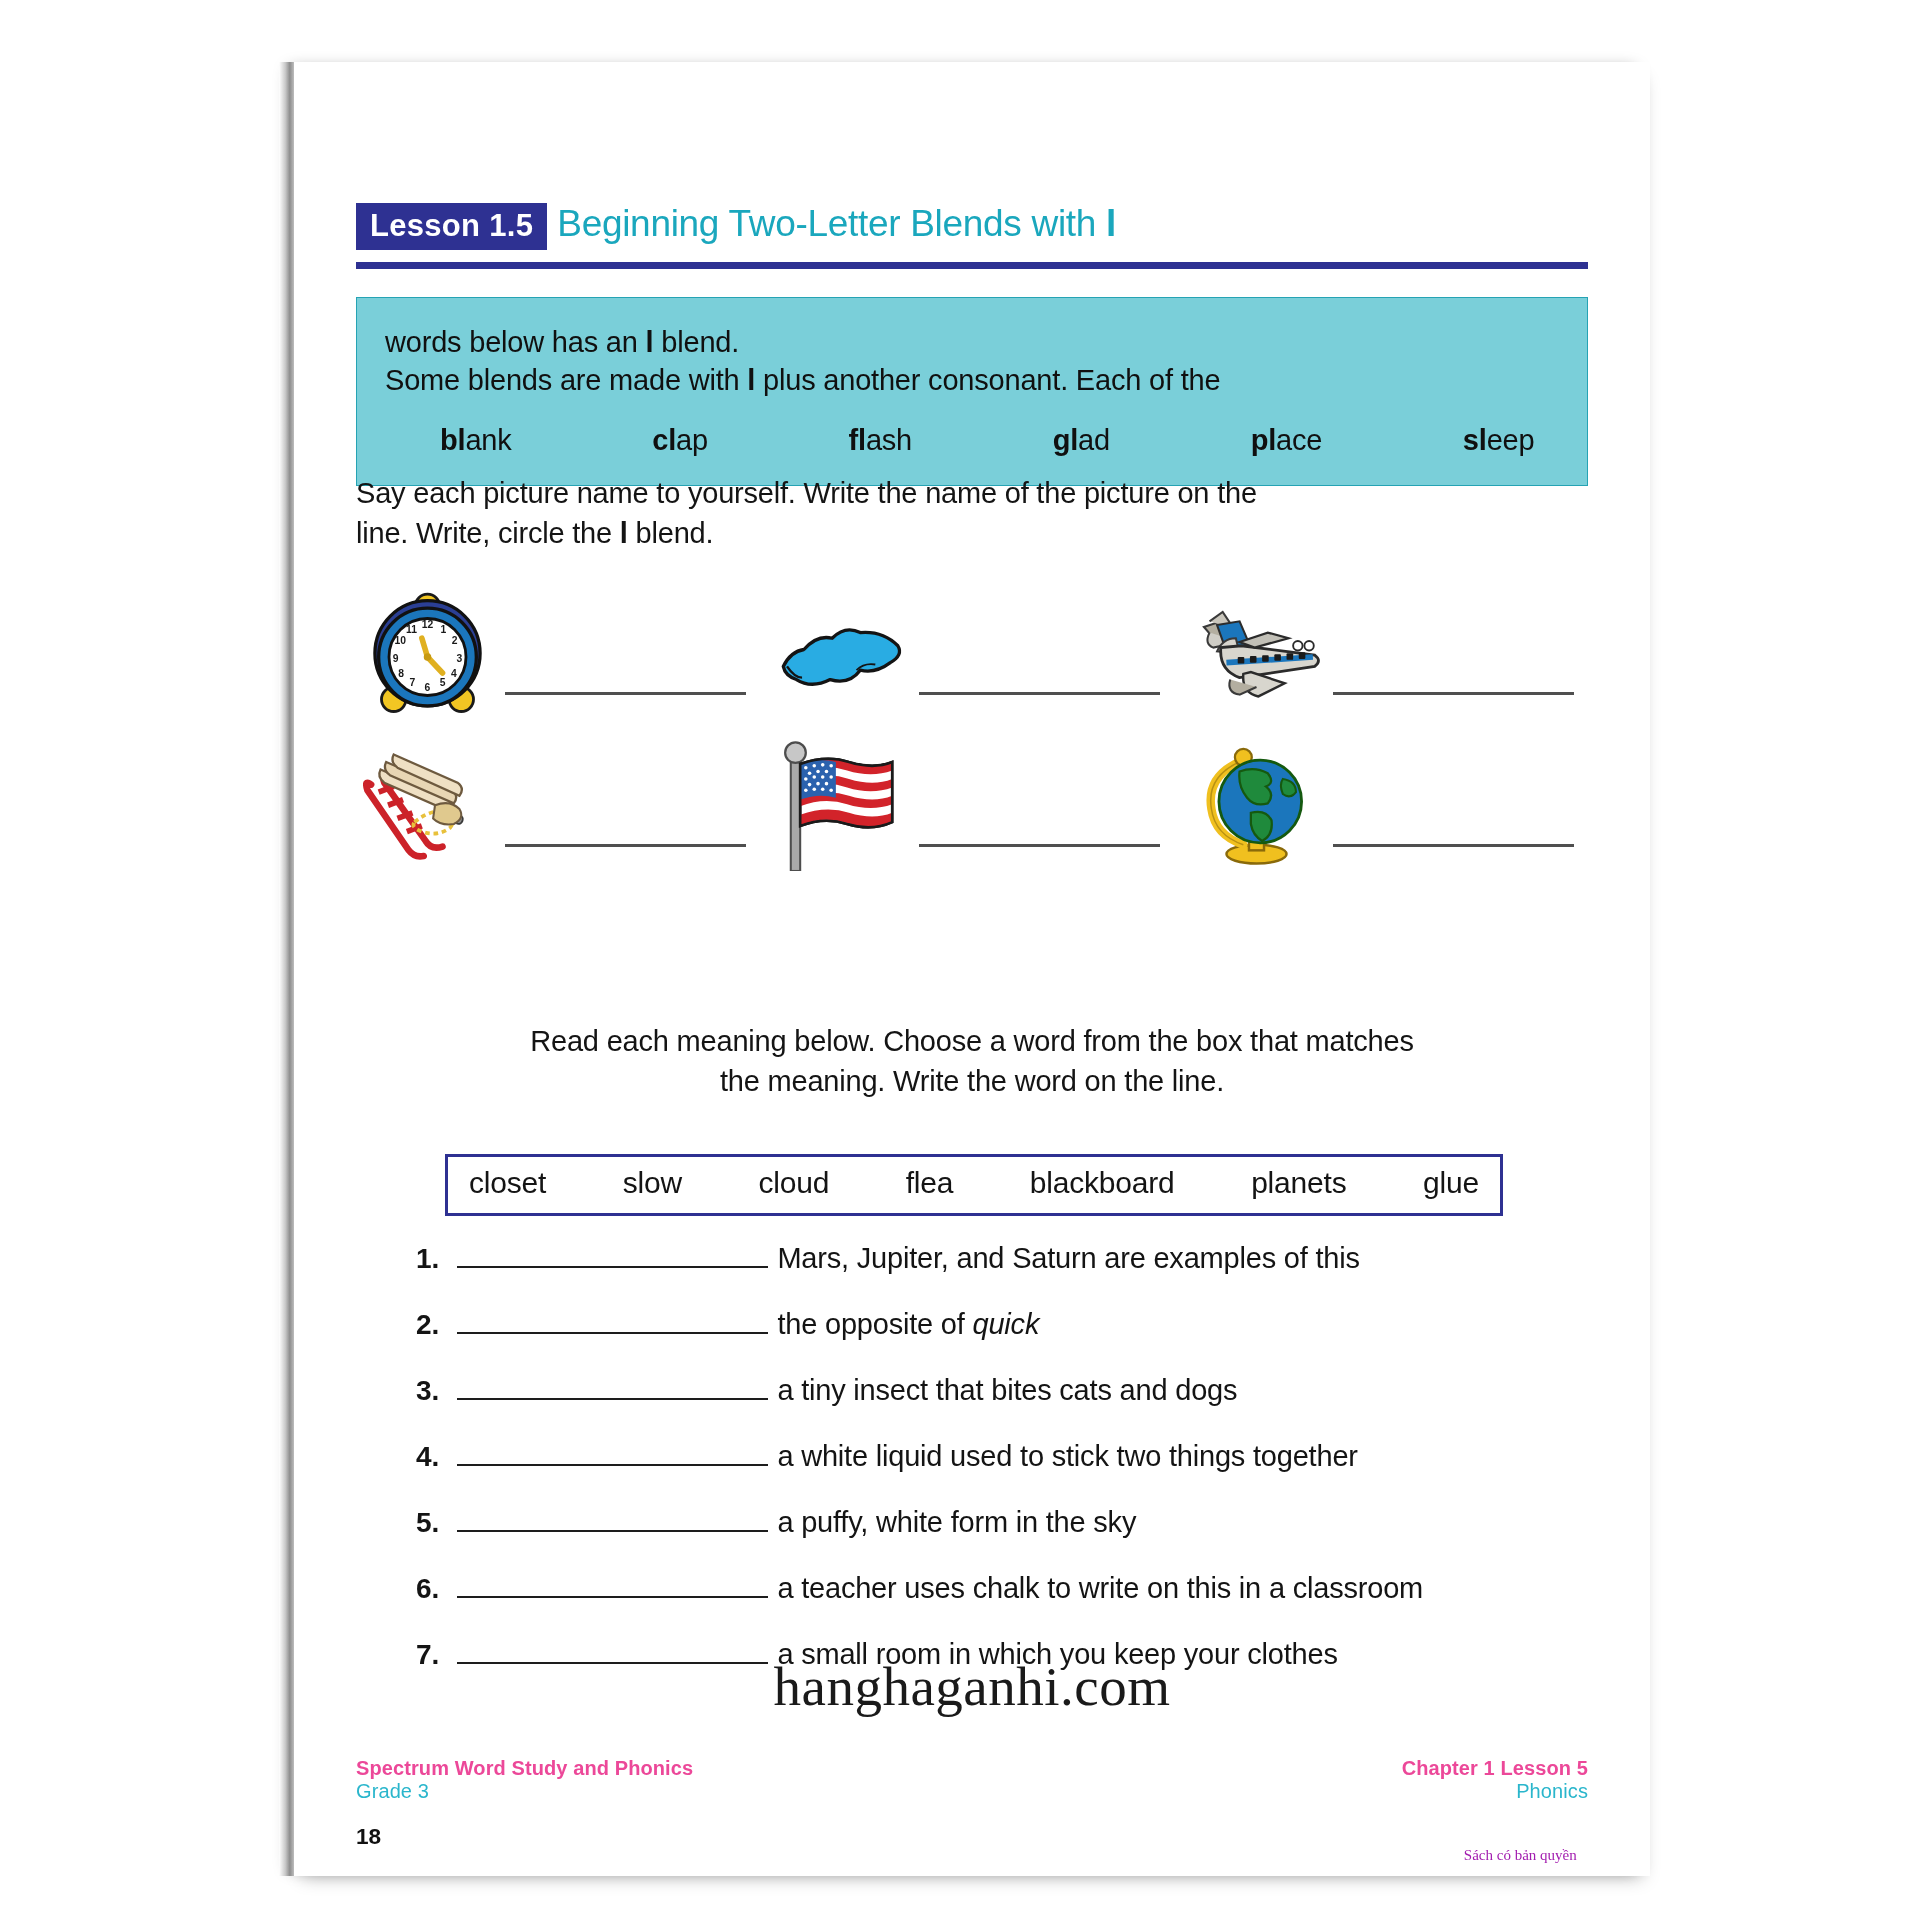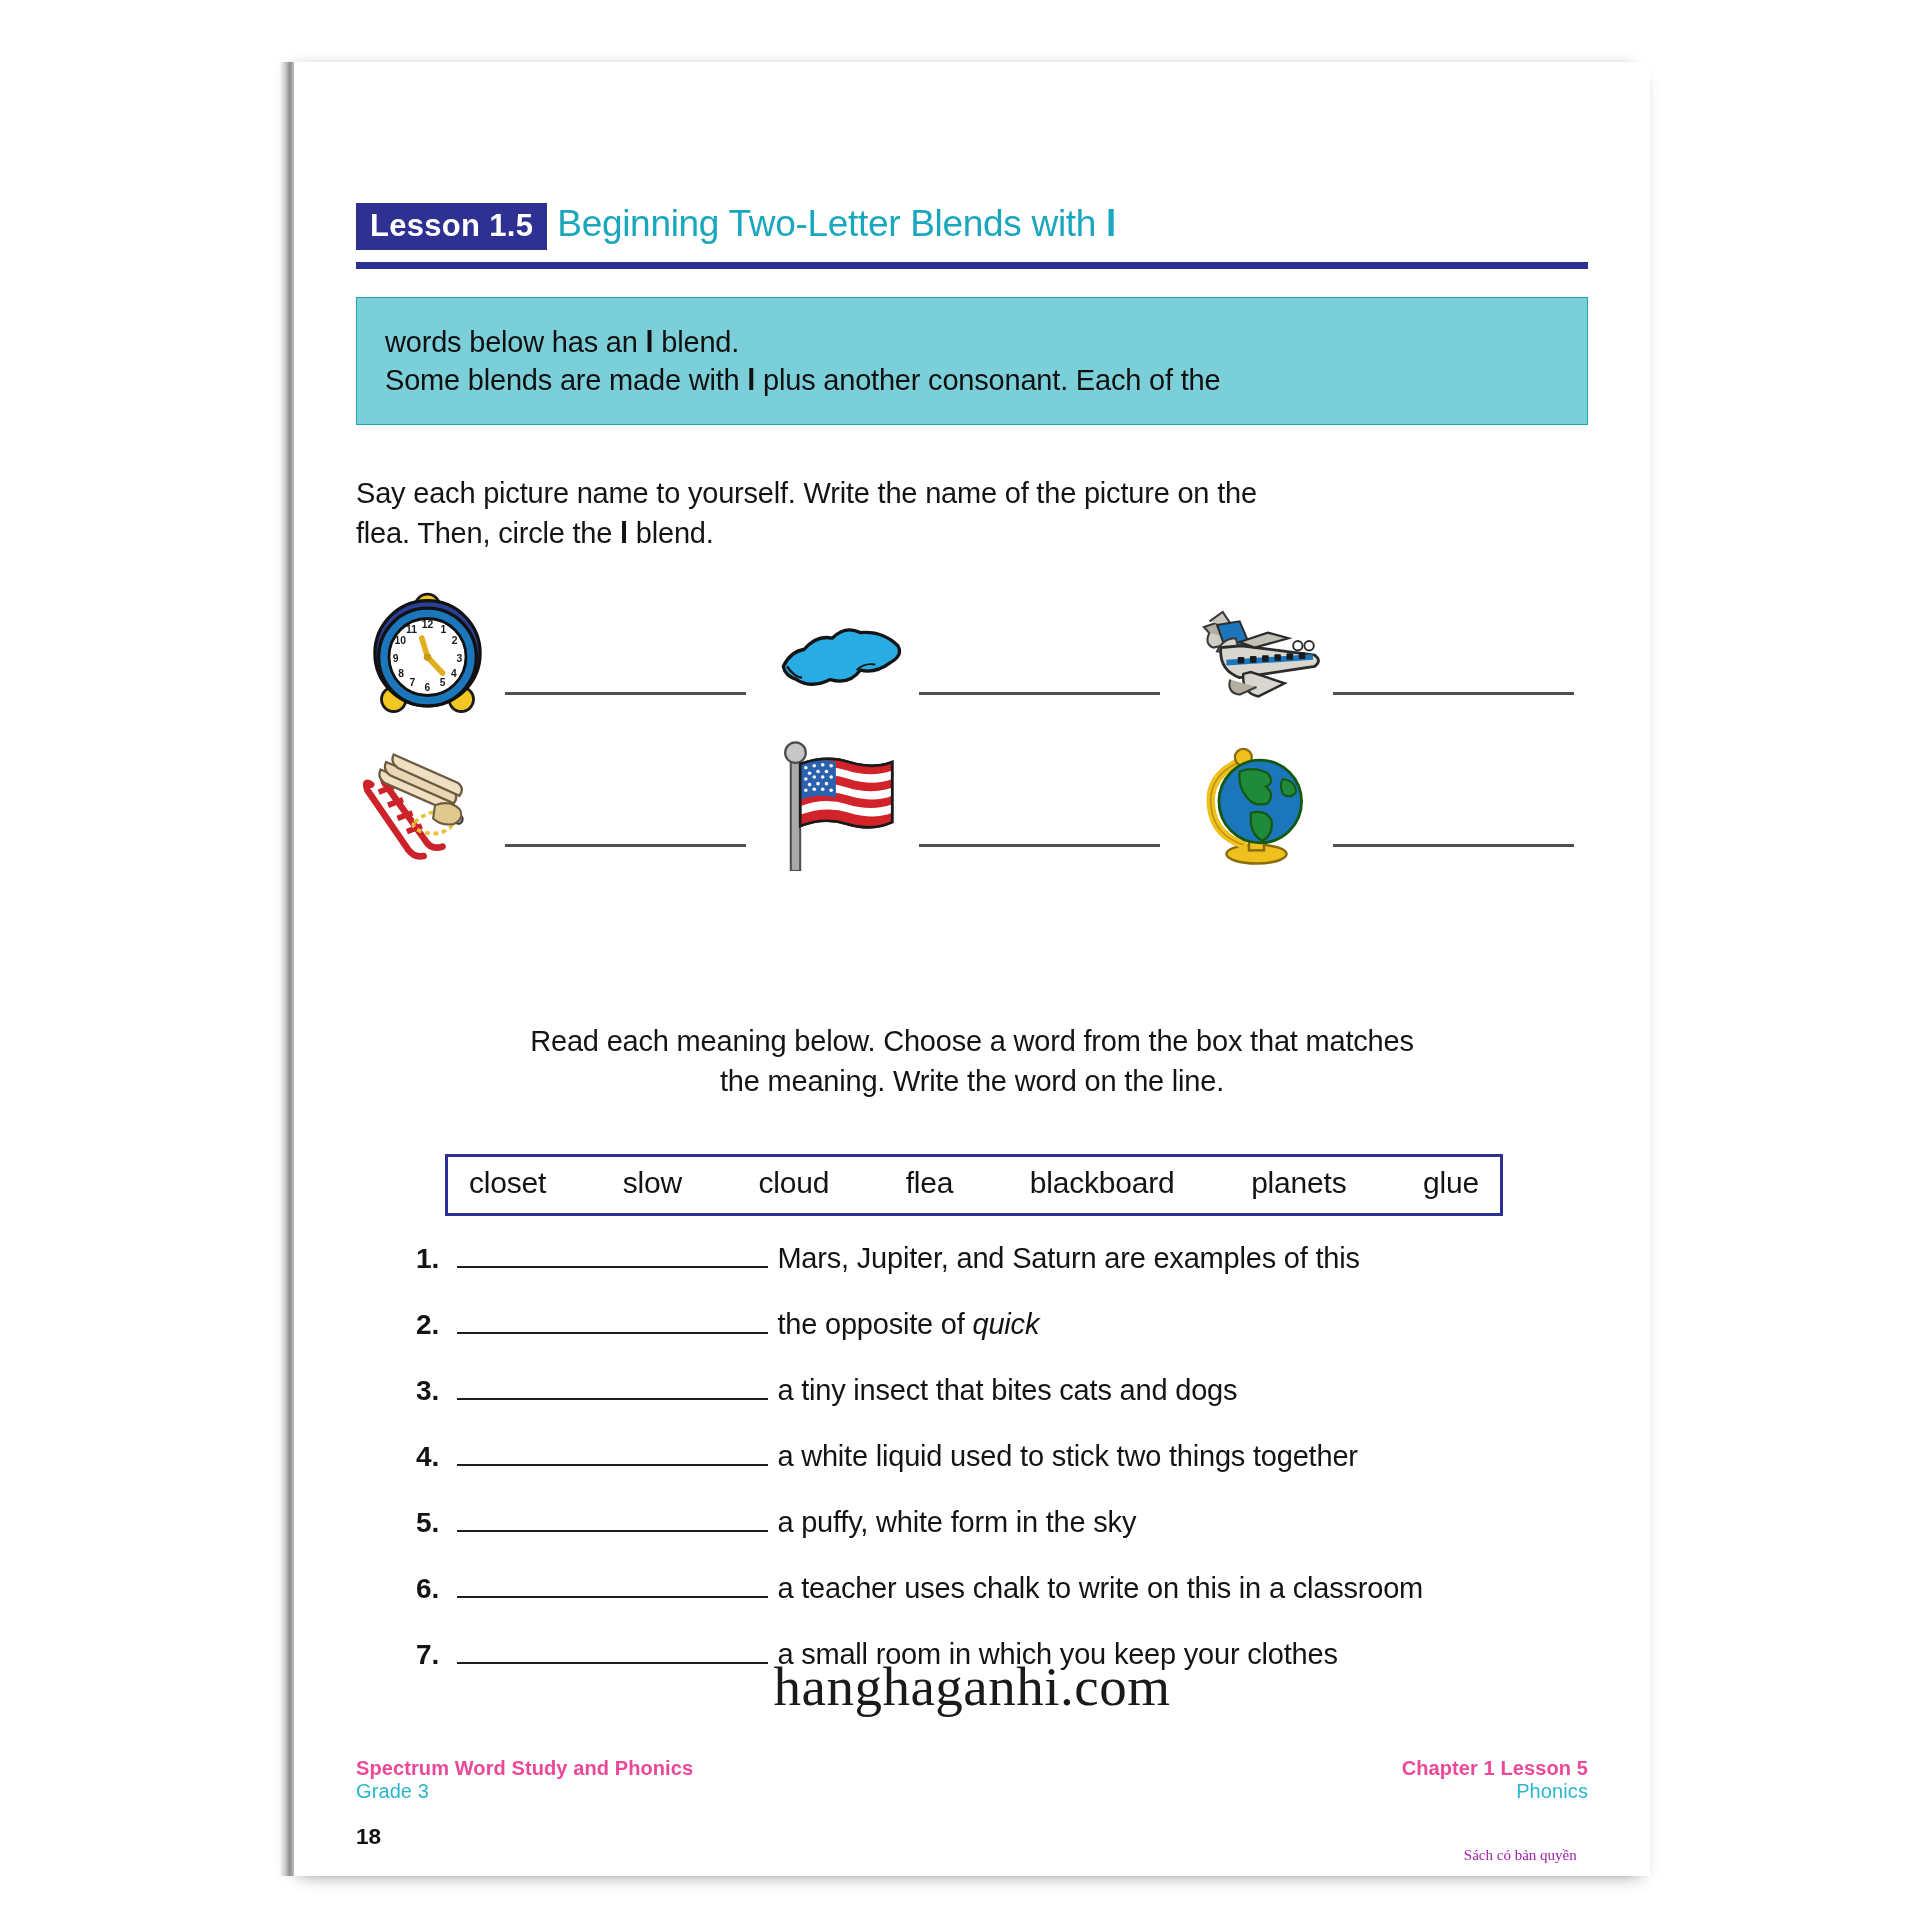--- a/index.html
+++ b/index.html
@@ -287,25 +287,33 @@
 
     <div class="lesson-header">
       <span class="lesson-chip">Lesson 1.5</span>
       <span class="lesson-title"><span>Beginning Two-Letter Blends with </span><b>l</b></span>
     </div>
     <div class="header-rule"></div>
 
     <div class="info-box">
       <div class="info-text"><span>words below has an </span><b>l</b><span> blend.</span></div>
       <div class="info-text"><span>Some blends are made with </span><b>l</b><span> plus another consonant. Each of the</span></div>
+      <div class="blend-row">
+        <span class="blend-word"><b>bl</b><span>ank</span></span>
+        <span class="blend-word"><b>cl</b><span>ap</span></span>
+        <span class="blend-word"><b>fl</b><span>ash</span></span>
+        <span class="blend-word"><b>gl</b><span>ad</span></span>
+        <span class="blend-word"><b>pl</b><span>ace</span></span>
+        <span class="blend-word"><b>sl</b><span>eep</span></span>
+      </div>
     </div>
 
     <div class="instruction" id="instr-1">
       <div>Say each picture name to yourself. Write the name of the picture on the</div>
-      <div><span>flea. Then, circle the </span><b>l</b><span> blend.</span></div>
+      <div><span>line. Write, circle the </span><b>l</b><span> blend.</span></div>
     </div>
 
     <div class="pic-grid">
       <div class="pic-row">
         <div class="pic-cell">
           <div class="pic-art">
             <svg viewBox="0 0 152 148" width="143" height="139">
               <circle cx="76" cy="28" r="13" fill="#f2c623" stroke="#1a1a1a" stroke-width="3"></circle>
               <circle cx="40" cy="127" r="13" fill="#f2c623" stroke="#1a1a1a" stroke-width="3"></circle>
               <circle cx="112" cy="127" r="13" fill="#f2c623" stroke="#1a1a1a" stroke-width="3"></circle>

